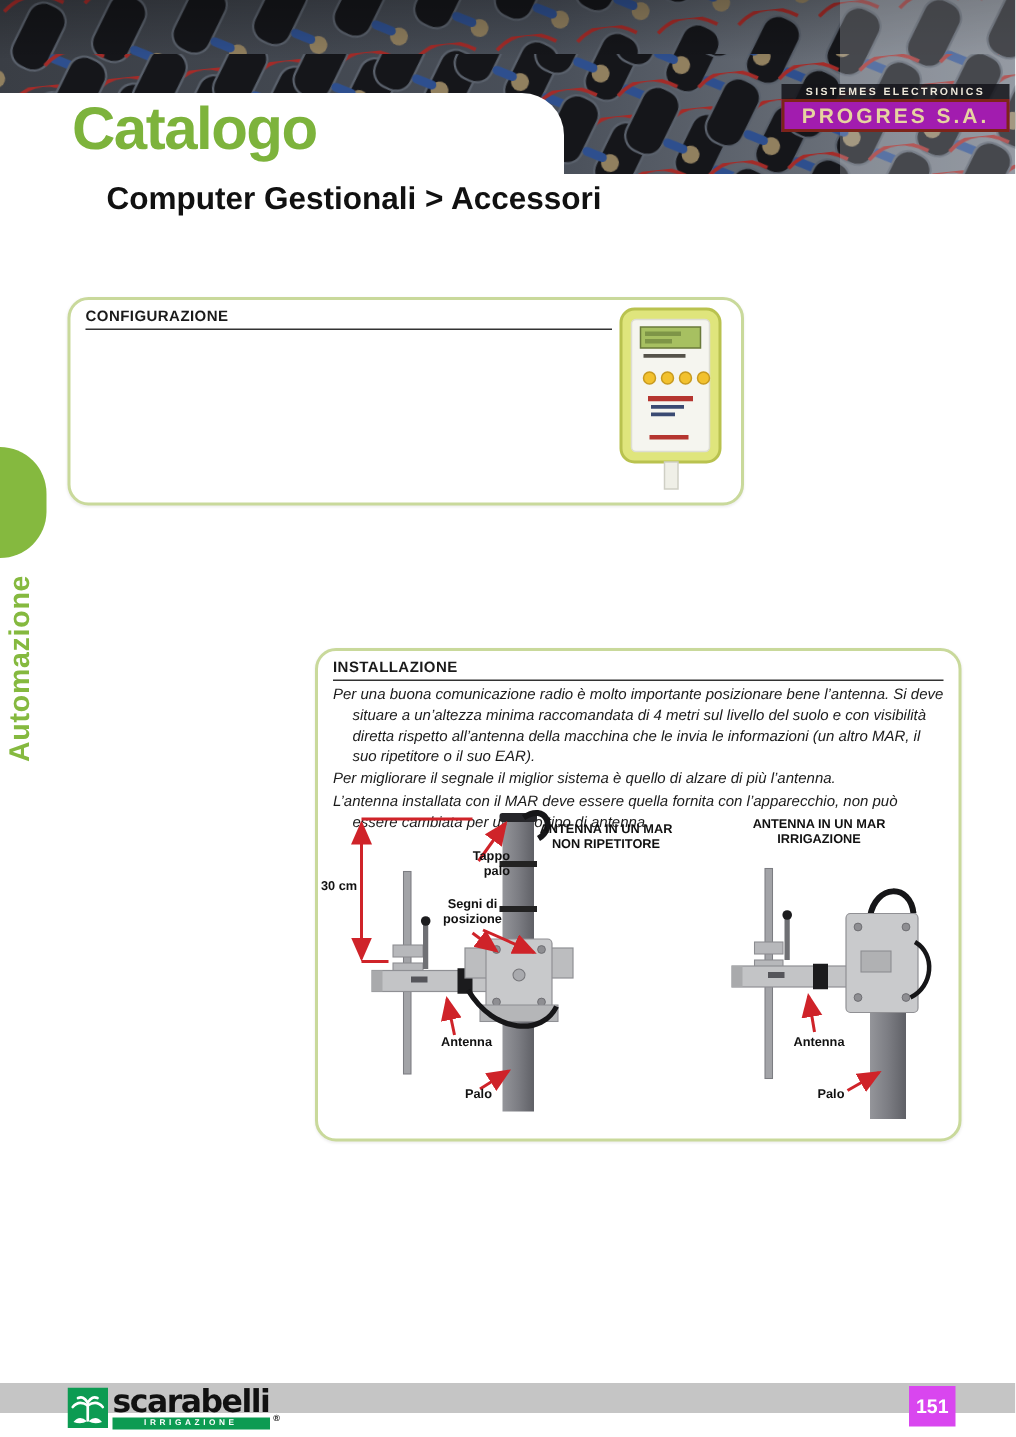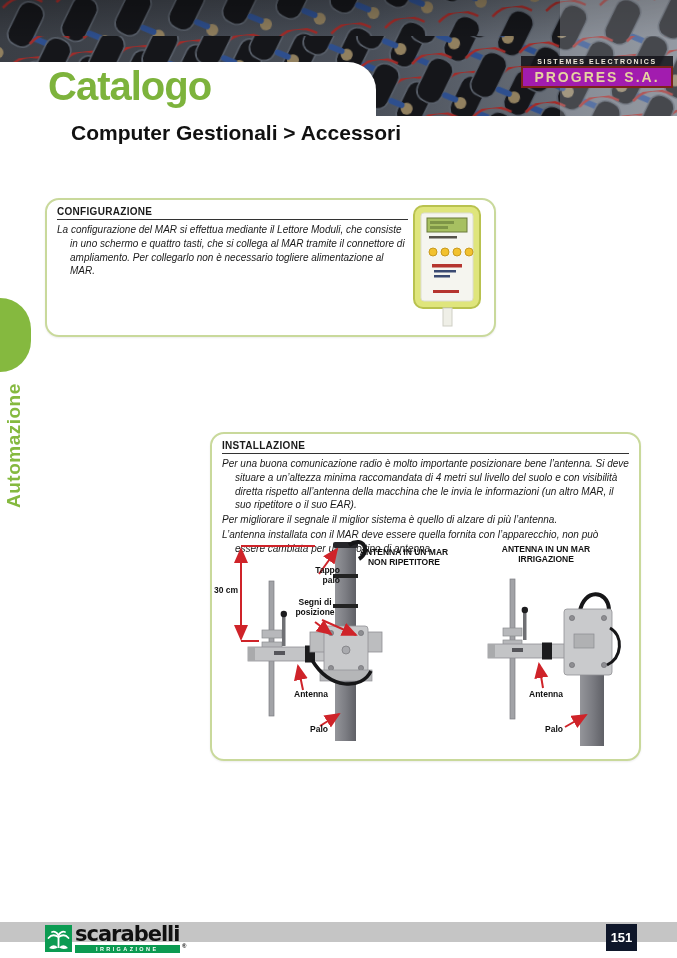--- a/index.html
+++ b/index.html
@@ -52,21 +52,21 @@
 
   
   .footer-bar{position:absolute;left:0;top:922px;width:677px;height:20px;background:#c5c5c5;}
   .brand{position:absolute;left:45px;top:3px;display:flex;align-items:flex-start;}
   .brand-glyph{margin-right:3px;}
   .brand-name{font-size:21px;font-weight:bold;letter-spacing:-1px;color:#111;line-height:.9;
      font-family:"DejaVu Sans",sans-serif;}
   .brand-subbar{background:#0c9b52;color:#fff;font-size:5.5px;font-weight:bold;
      letter-spacing:2.4px;text-align:center;padding:1.5px 4px 1px;margin-top:1px;position:relative;}
   .brand-reg{position:absolute;right:-7px;top:-2px;color:#111;font-size:6px;letter-spacing:0;}
-  .page-badge{position:absolute;left:606px;top:2px;width:31px;height:27px;background:#0f172a;
+  .page-badge{position:absolute;left:606px;top:2px;width:31px;height:27px;background:#d946ef;
      color:#fff;font-size:13px;font-weight:bold;display:flex;align-items:center;justify-content:center;}
 </style>
 </head>
 <body>
 
 <div id="page">
 
   <div class="banner">
     <svg width="677" height="116">
       <defs>
@@ -101,21 +101,20 @@
   <div class="title-plate"></div>
   <div class="page-title">Catalogo</div>
   <div class="breadcrumb">Computer Gestionali &gt; Accessori</div>
 
   <div class="side-bulge"></div>
   <div class="side-label">Automazione</div>
 
   <div class="infobox box-config">
     <div class="box-title">CONFIGURAZIONE</div>
     <hr class="box-rule">
-    <p class="box-text hang">La configurazione del MAR si effettua mediante il Lettore Moduli, che consiste in uno schermo e quattro tasti, che si collega al MAR tramite il connettore di ampliamento. Per collegarlo non è necessario togliere alimentazione al MAR.</p>
 
     <svg class="device" viewBox="0 0 84 126">
       <rect x="8" y="2" width="66" height="102" rx="9" fill="#dfe57c" stroke="#b9c24f" stroke-width="2"></rect>
       <rect x="15" y="9" width="52" height="88" rx="3" fill="#f5f5ef" stroke="#ddddd2"></rect>
       <rect x="21" y="14" width="40" height="14" fill="#a7c061" stroke="#6a7a3a"></rect>
       <rect x="24" y="17" width="24" height="3" fill="#7e9547"></rect>
       <rect x="24" y="22" width="18" height="3" fill="#7e9547"></rect>
       <rect x="23" y="32" width="28" height="2.5" fill="#55524a"></rect>
       <circle cx="27" cy="48" r="4" fill="#f2c12e" stroke="#c89a1f"></circle>
       <circle cx="39" cy="48" r="4" fill="#f2c12e" stroke="#c89a1f"></circle>

